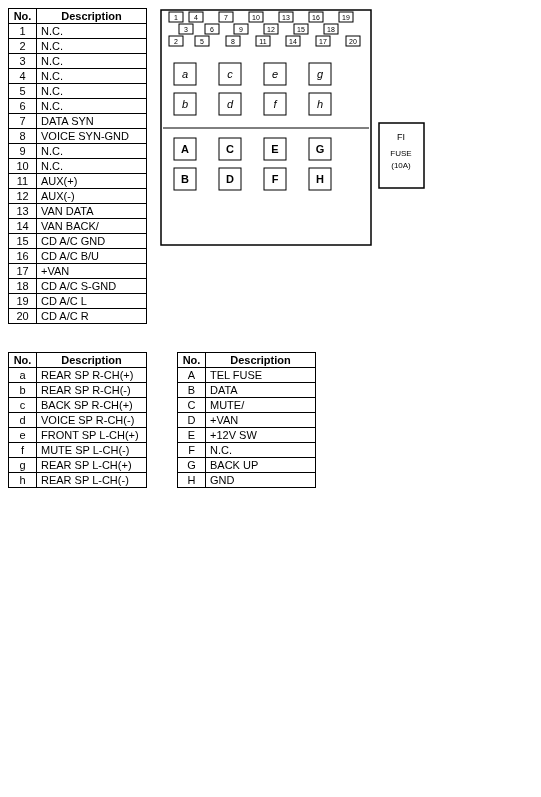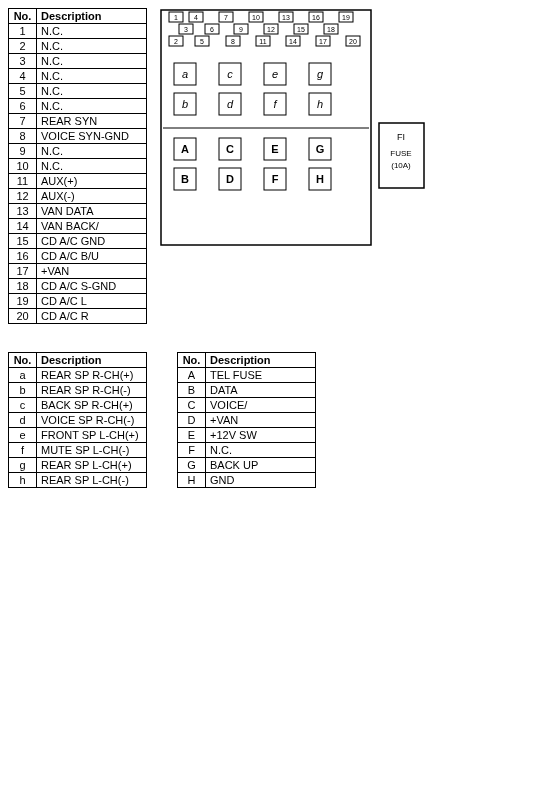--- a/index.html
+++ b/index.html
@@ -28,21 +28,21 @@
       font-size: 11px;
     }
     table td, table th {
       border: 1px solid #000;
       padding: 1px 4px;
       white-space: nowrap;
     }
     table th {
       font-weight: bold;
       background: #fff;
-      text-align: left;
+      text-align: center;
     }
     .col-no {
       width: 28px;
       text-align: center;
     }
     .col-desc {
       min-width: 110px;
     }
 
     
@@ -103,21 +103,21 @@
           <tr>
             <td class="col-no">5</td>
             <td class="col-desc">N.C.</td>
           </tr>
           <tr>
             <td class="col-no">6</td>
             <td class="col-desc">N.C.</td>
           </tr>
           <tr>
             <td class="col-no">7</td>
-            <td class="col-desc">REAR SYN</td>
+            <td class="col-desc">DATA SYN</td>
           </tr>
           <tr>
             <td class="col-no">8</td>
             <td class="col-desc">VOICE SYN-GND</td>
           </tr>
           <tr>
             <td class="col-no">9</td>
             <td class="col-desc">N.C.</td>
           </tr>
           <tr>
@@ -321,21 +321,21 @@
       <tr>
             <td class="col-no">A</td>
             <td class="col-desc">TEL FUSE</td>
           </tr>
           <tr>
             <td class="col-no">B</td>
             <td class="col-desc">DATA</td>
           </tr>
           <tr>
             <td class="col-no">C</td>
-            <td class="col-desc">VOICE/</td>
+            <td class="col-desc">MUTE/</td>
           </tr>
           <tr>
             <td class="col-no">D</td>
             <td class="col-desc">+VAN</td>
           </tr>
           <tr>
             <td class="col-no">E</td>
             <td class="col-desc">+12V SW</td>
           </tr>
           <tr>

